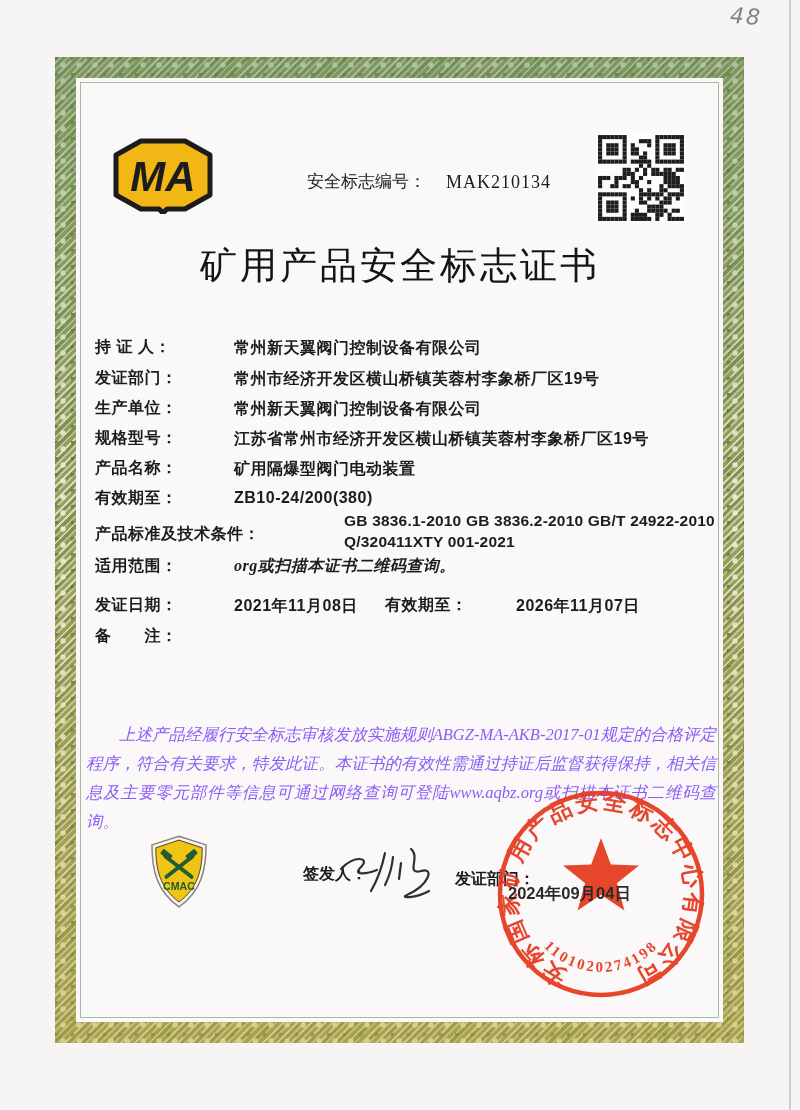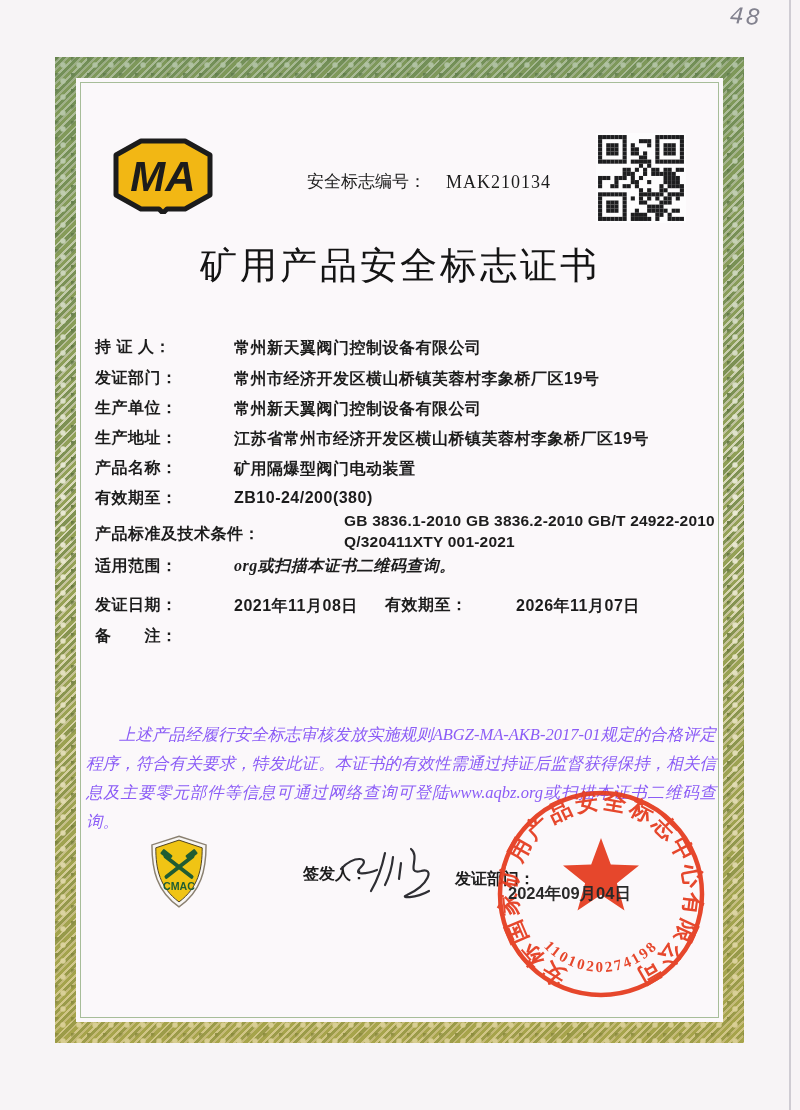--- a/index.html
+++ b/index.html
@@ -326,21 +326,21 @@
 
 <div class="abs flabel" style="top:337px">持 证 人：</div>
 <div class="abs fvalue" style="top:338px">常州新天翼阀门控制设备有限公司</div>
 
 <div class="abs flabel" style="top:368px">发证部门：</div>
 <div class="abs fvalue" style="top:369px">常州市经济开发区横山桥镇芙蓉村李象桥厂区19号</div>
 
 <div class="abs flabel" style="top:398px">生产单位：</div>
 <div class="abs fvalue" style="top:399px">常州新天翼阀门控制设备有限公司</div>
 
-<div class="abs flabel" style="top:428px">生产地址：</div>
+<div class="abs flabel" style="top:428px">规格型号：</div>
 <div class="abs fvalue" style="top:429px">江苏省常州市经济开发区横山桥镇芙蓉村李象桥厂区19号</div>
 
 <div class="abs flabel" style="top:458px">产品名称：</div>
 <div class="abs fvalue" style="top:459px">矿用隔爆型阀门电动装置</div>
 
 <div class="abs flabel" style="top:488px">有效期至：</div>
 <div class="abs fvalue" style="top:489px">ZB10-24/200(380)</div>
 
 <div class="abs flabel" style="top:524px">产品标准及技术条件：</div>
 <div class="abs std-value" style="top:510px">GB 3836.1-2010 GB 3836.2-2010 GB/T 24922-2010 Q/320411XTY 001-2021</div>

